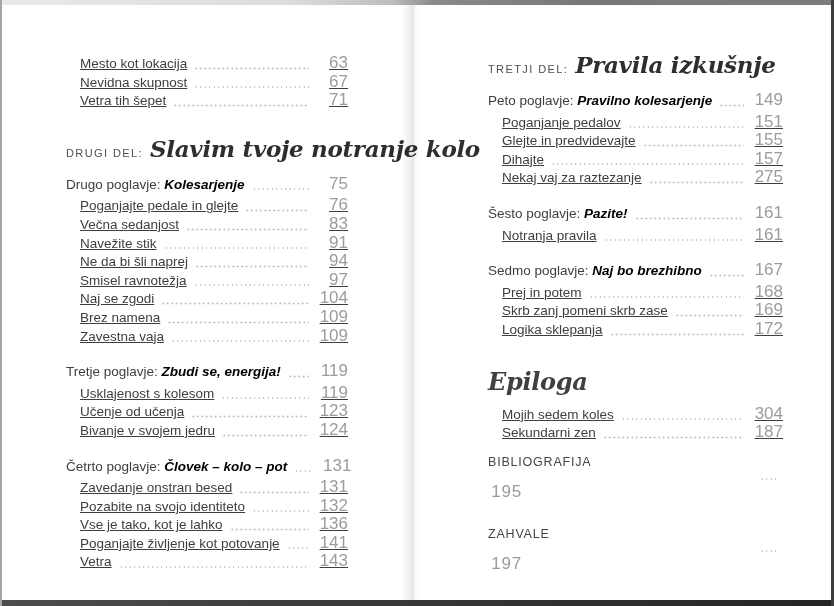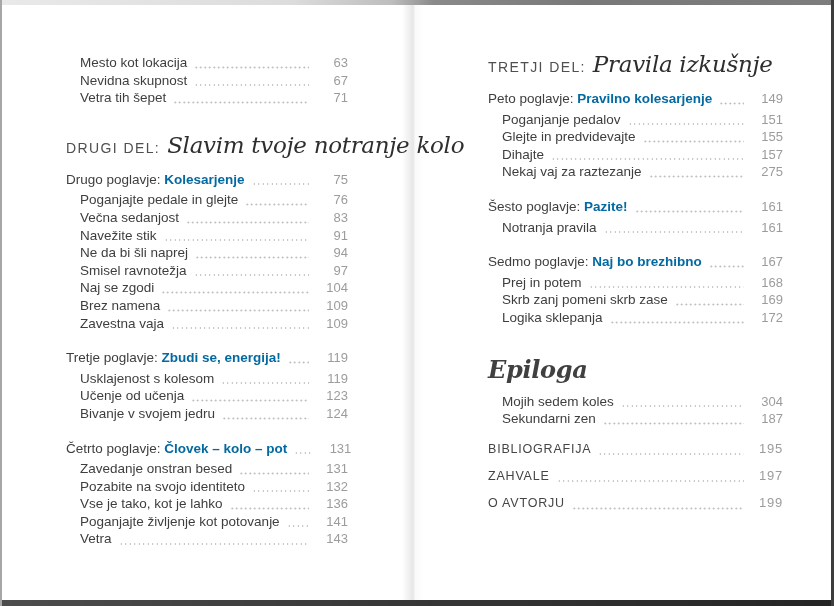--- a/index.html
+++ b/index.html
@@ -34,58 +34,58 @@
     position:absolute; top:5px; bottom:6px; box-sizing:border-box; background:transparent;
   }
   .page-left  { left:2px;  width:400px; padding:49px 54px 0 64px; }
   .page-right { left:424px; width:407px; padding:46px 48px 0 64px; }
 
   
   .toc-row {
     display:flex; align-items:baseline;
     line-height:17.6px; font-size:13.5px; color:#3e3e3e;
   }
-  .lvl-sub { padding-left:14px; }
+  .lvl-sub { padding-left:14px;text-decoration:underline; }
   .lvl-caps { font-size:12.5px; letter-spacing:0.8px; color:#454545; }
   .toc-label { white-space:nowrap; }
-  .toc-label .chap-bold { font-weight:700; color:#0369a1; }
+  .toc-label .chap-bold { font-weight:700; color:#000000;font-style:italic; }
   .toc-dots {
     flex:1 1 auto; height:10px; align-self:flex-end; margin:0 5px 2px 7px;
     background-image:radial-gradient(circle, #b6b6b6 0.8px, rgba(0,0,0,0) 1px);
     background-size:4.5px 4.5px; background-repeat:repeat-x; background-position:0 100%;
     min-width:18px;
   }
   .toc-page {
     flex:0 0 34px; width:34px; text-align:right;
-    color:#9c9c9c; font-size:13px;
+    color:#9c9c9c; font-size:17px;
   }
 
   
   .toc-group { margin-top:17px; }
   .toc-group .toc-row.row-chapter { margin-bottom:3px; }
   .page .toc-group:first-child { margin-top:0; }
 
   .part-heading { margin:25px 0 13px 0; white-space:nowrap; }
   .page .part-heading:first-child { margin-top:0; }
   .part-heading + .toc-group { margin-top:8px; }
   .part-prefix {
-    font-size:14px; letter-spacing:1.4px; color:#4f4f4f;margin-top:14px;
+    font-size:11px; letter-spacing:1.4px; color:#4f4f4f;margin-top:14px;
   }
   .part-title {
-    font-family:"DejaVu Serif", serif; font-style:italic; font-weight:400;
+    font-family:"DejaVu Serif", serif; font-style:italic; font-weight:700;
     font-size:23px; color:#2e2e2e; margin-left:7px; letter-spacing:-0.3px;
   }
   .script-heading {
     font-family:"DejaVu Serif", serif; font-style:italic; font-weight:700;
     font-size:24px; color:#404040; margin:28px 0 9px 0; letter-spacing:-0.3px;
   }
   .script-heading + .toc-group { margin-top:5px; }
 
   .caps-group { margin-top:12px; }
-  .caps-group .toc-row { margin-top:8.5px; }
+  .caps-group .toc-row { margin-top:8.5px;flex-direction:column; }
 </style>
 </head>
 <body>
 
 <div class="edge-top"></div>
 <div class="edge-bottom"></div>
 <div class="edge-left"></div>
 <div class="edge-right"></div>
 <div class="gutter"></div>
 

